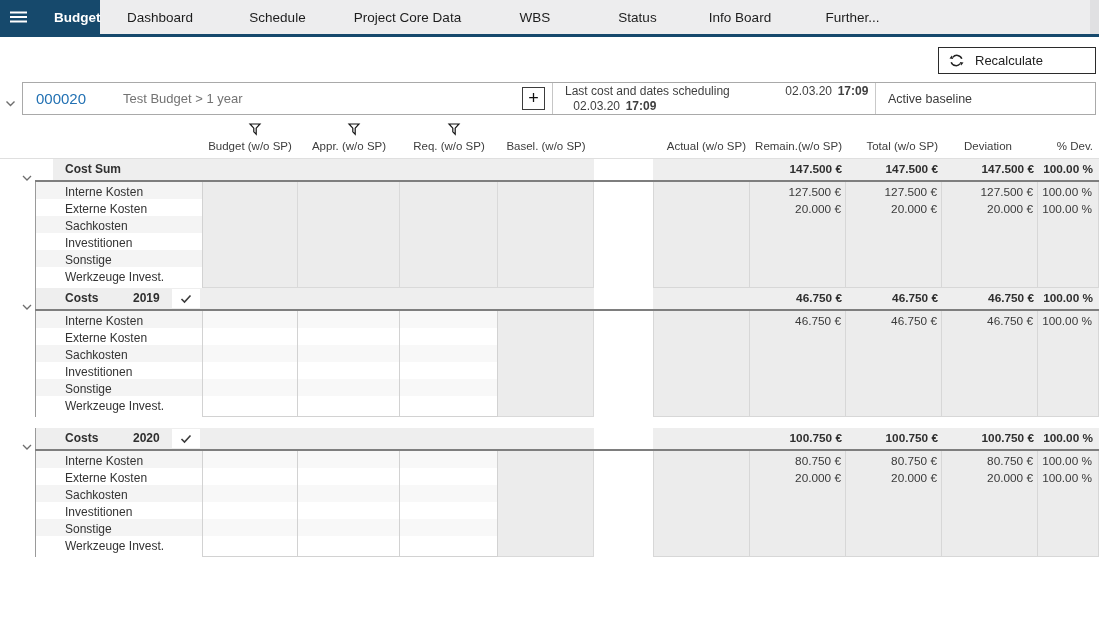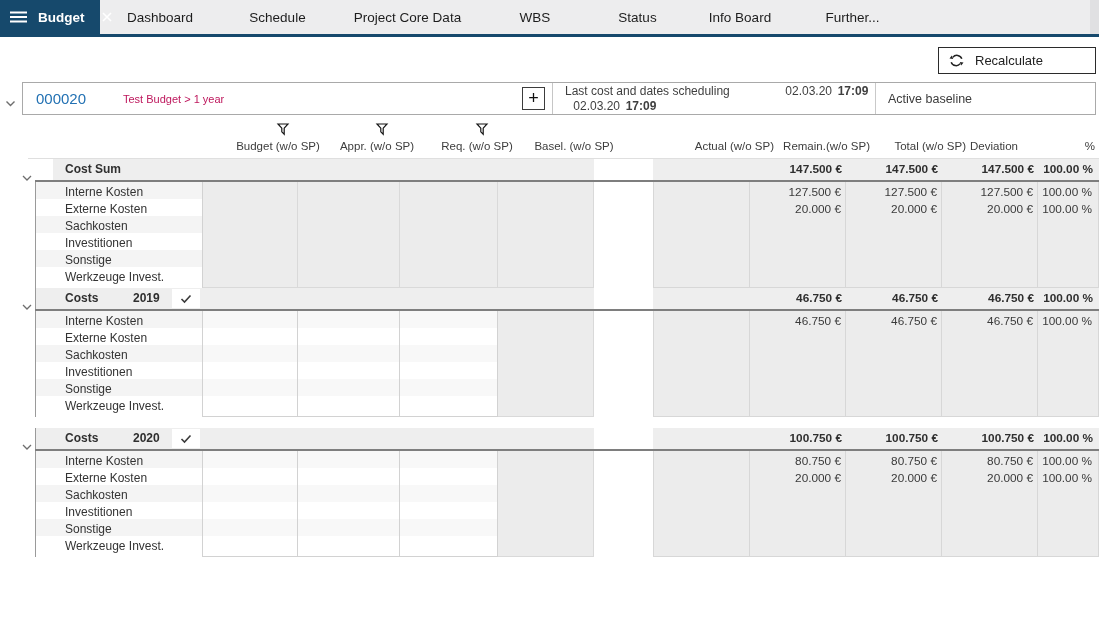--- a/index.html
+++ b/index.html
@@ -2,50 +2,50 @@
 <html><head>
 <meta charset="utf-8">
 <style>
   html,body{margin:0;padding:0;width:1099px;height:629px;overflow:hidden;background:#fff;
     font-family:"Liberation Sans",sans-serif;color:#3a3a3a;}
   *{box-sizing:border-box;}
 
   
   .tabbar{position:relative;height:37px;background:#ededee;border-bottom:3px solid #16496c;display:flex;}
   .tab-active{height:34px;width:100px;background:#16496c;color:#fff;display:flex;align-items:center;
-    gap:11px;padding:0 10px;font-size:13.5px;font-weight:bold;cursor:pointer;}
+    gap:27px;padding:0 10px;font-size:13.5px;font-weight:bold;cursor:pointer;}
   .tab{height:34px;display:flex;align-items:center;justify-content:center;font-size:13.5px;color:#1d1d1d;cursor:pointer;}
   .tabbar-endcap{position:absolute;right:0;top:0;width:9px;height:34px;background:#e0e0e2;}
 
   
   .toolbar{position:relative;height:43px;background:#fff;}
   .recalc-btn{position:absolute;right:3px;top:10px;width:158px;height:27px;background:#fff;
     border:1px solid #2b2b2b;display:flex;align-items:center;gap:10px;padding:0 9px;font-size:13px;
     font-family:"Liberation Sans",sans-serif;color:#222;cursor:pointer;}
 
   
   .project-row{position:relative;height:38px;}
   .proj-chevron{position:absolute;left:5px;top:13px;cursor:pointer;}
   .project-box{position:absolute;left:22px;right:3px;top:2px;height:33px;border:1px solid #a9a9a9;
     background:#fff;display:flex;align-items:center;}
   .proj-left{display:flex;align-items:center;width:530px;height:100%;border-right:1px solid #c6c6c6;}
   .proj-id{color:#2271b3;font-size:15px;padding-left:13px;width:100px;}
-  .proj-title{font-size:11px;color:#be185d;flex:1;}
+  .proj-title{font-size:13px;color:#737373;flex:1;}
   .plus-btn{width:23px;height:23px;border:1.5px solid #3c3c3c;background:#fff;display:flex;align-items:center;
     justify-content:center;font-size:18px;line-height:1;margin-right:7px;cursor:pointer;color:#111;padding:0 0 2px 0;}
   .proj-info{width:322px;padding-left:12px;font-size:12px;color:#3f3f3f;}
   .info-line{display:flex;line-height:15px;}
   .info-label{width:212px;}
   .info-date{width:55px;text-align:right;}
   .info-time{width:42px;text-align:center;font-weight:bold;}
   .proj-baseline{border-left:1px solid #c9c9c9;height:100%;display:flex;align-items:center;
     padding-left:12px;font-size:12.5px;color:#3b3b3b;flex:1;}
 
   
-  .colheads{position:relative;height:41px;border-bottom:1px solid #dfdfdf;margin-left:28px;}
+  .colheads{position:relative;height:41px;border-bottom:1px solid #dfdfdf;}
   .colhead{position:absolute;top:22px;font-size:11.5px;color:#3d3d3d;white-space:nowrap;}
   .filter-ic{position:absolute;top:4px;cursor:pointer;}
 
   
   .grid{position:relative;}
   .group-row{position:relative;height:23px;}
   .group-underline{position:absolute;left:35px;right:0;bottom:0;height:2px;background:#7e7e7e;}
   .gband{position:absolute;top:0;height:21px;background:#eeeeee;}
   .gband-right{position:absolute;left:653px;right:0;top:0;height:21px;background:#eeeeee;}
   .gchev{position:absolute;left:22px;top:8px;cursor:pointer;}
@@ -150,21 +150,21 @@
       </svg></span>
     <div class="colhead" style="left: 298px; width: 102px; text-align: center;">Appr. (w/o SP)</div>
     <span class="filter-ic" style="left: 447px;"><svg width="14" height="14" viewBox="0 0 14 14">
         <path d="M2 2 H12 L8.2 6.2 V12.2 L5.8 9.8 V6.2 Z" fill="none" stroke="#141414" stroke-width="1.2"></path>
       </svg></span>
     <div class="colhead" style="left: 400px; width: 98px; text-align: center;">Req. (w/o SP)</div>
     <div class="colhead" style="left: 498px; width: 96px; text-align: center;">Basel. (w/o SP)</div>
     <div class="colhead" style="left: 653px; width: 97px; text-align: right; padding-right: 4px;">Actual (w/o SP)</div>
     <div class="colhead" style="left: 750px; width: 96px; text-align: right; padding-right: 4px;">Remain.(w/o SP)</div>
     <div class="colhead" style="left: 846px; width: 96px; text-align: right; padding-right: 4px;">Total (w/o SP)</div>
-    <div class="colhead" style="left: 942px; width: 96px; text-align: left; padding-right: 4px;">Deviation</div>
+    <div class="colhead" style="left: 942px; width: 96px; text-align: center; padding-right: 4px;">Deviation</div>
     <div class="colhead" style="left: 1038px; width: 61px; text-align: right; padding-right: 6px;">% Dev.</div>
   </div>
 <div class="grid" id="grid">
     <div class="group-row">
       <div class="group-underline"></div>
       <div class="gband" style="left: 53px; width: 541px;"></div>
       <span class="gchev"><svg width="10" height="6" viewBox="0 0 10 6">
           <polyline points="1,1 5,5 9,1" fill="none" stroke="#6e6e6e" stroke-width="1.3"></polyline>
         </svg></span>
       <span class="gtitle">Cost Sum</span>

